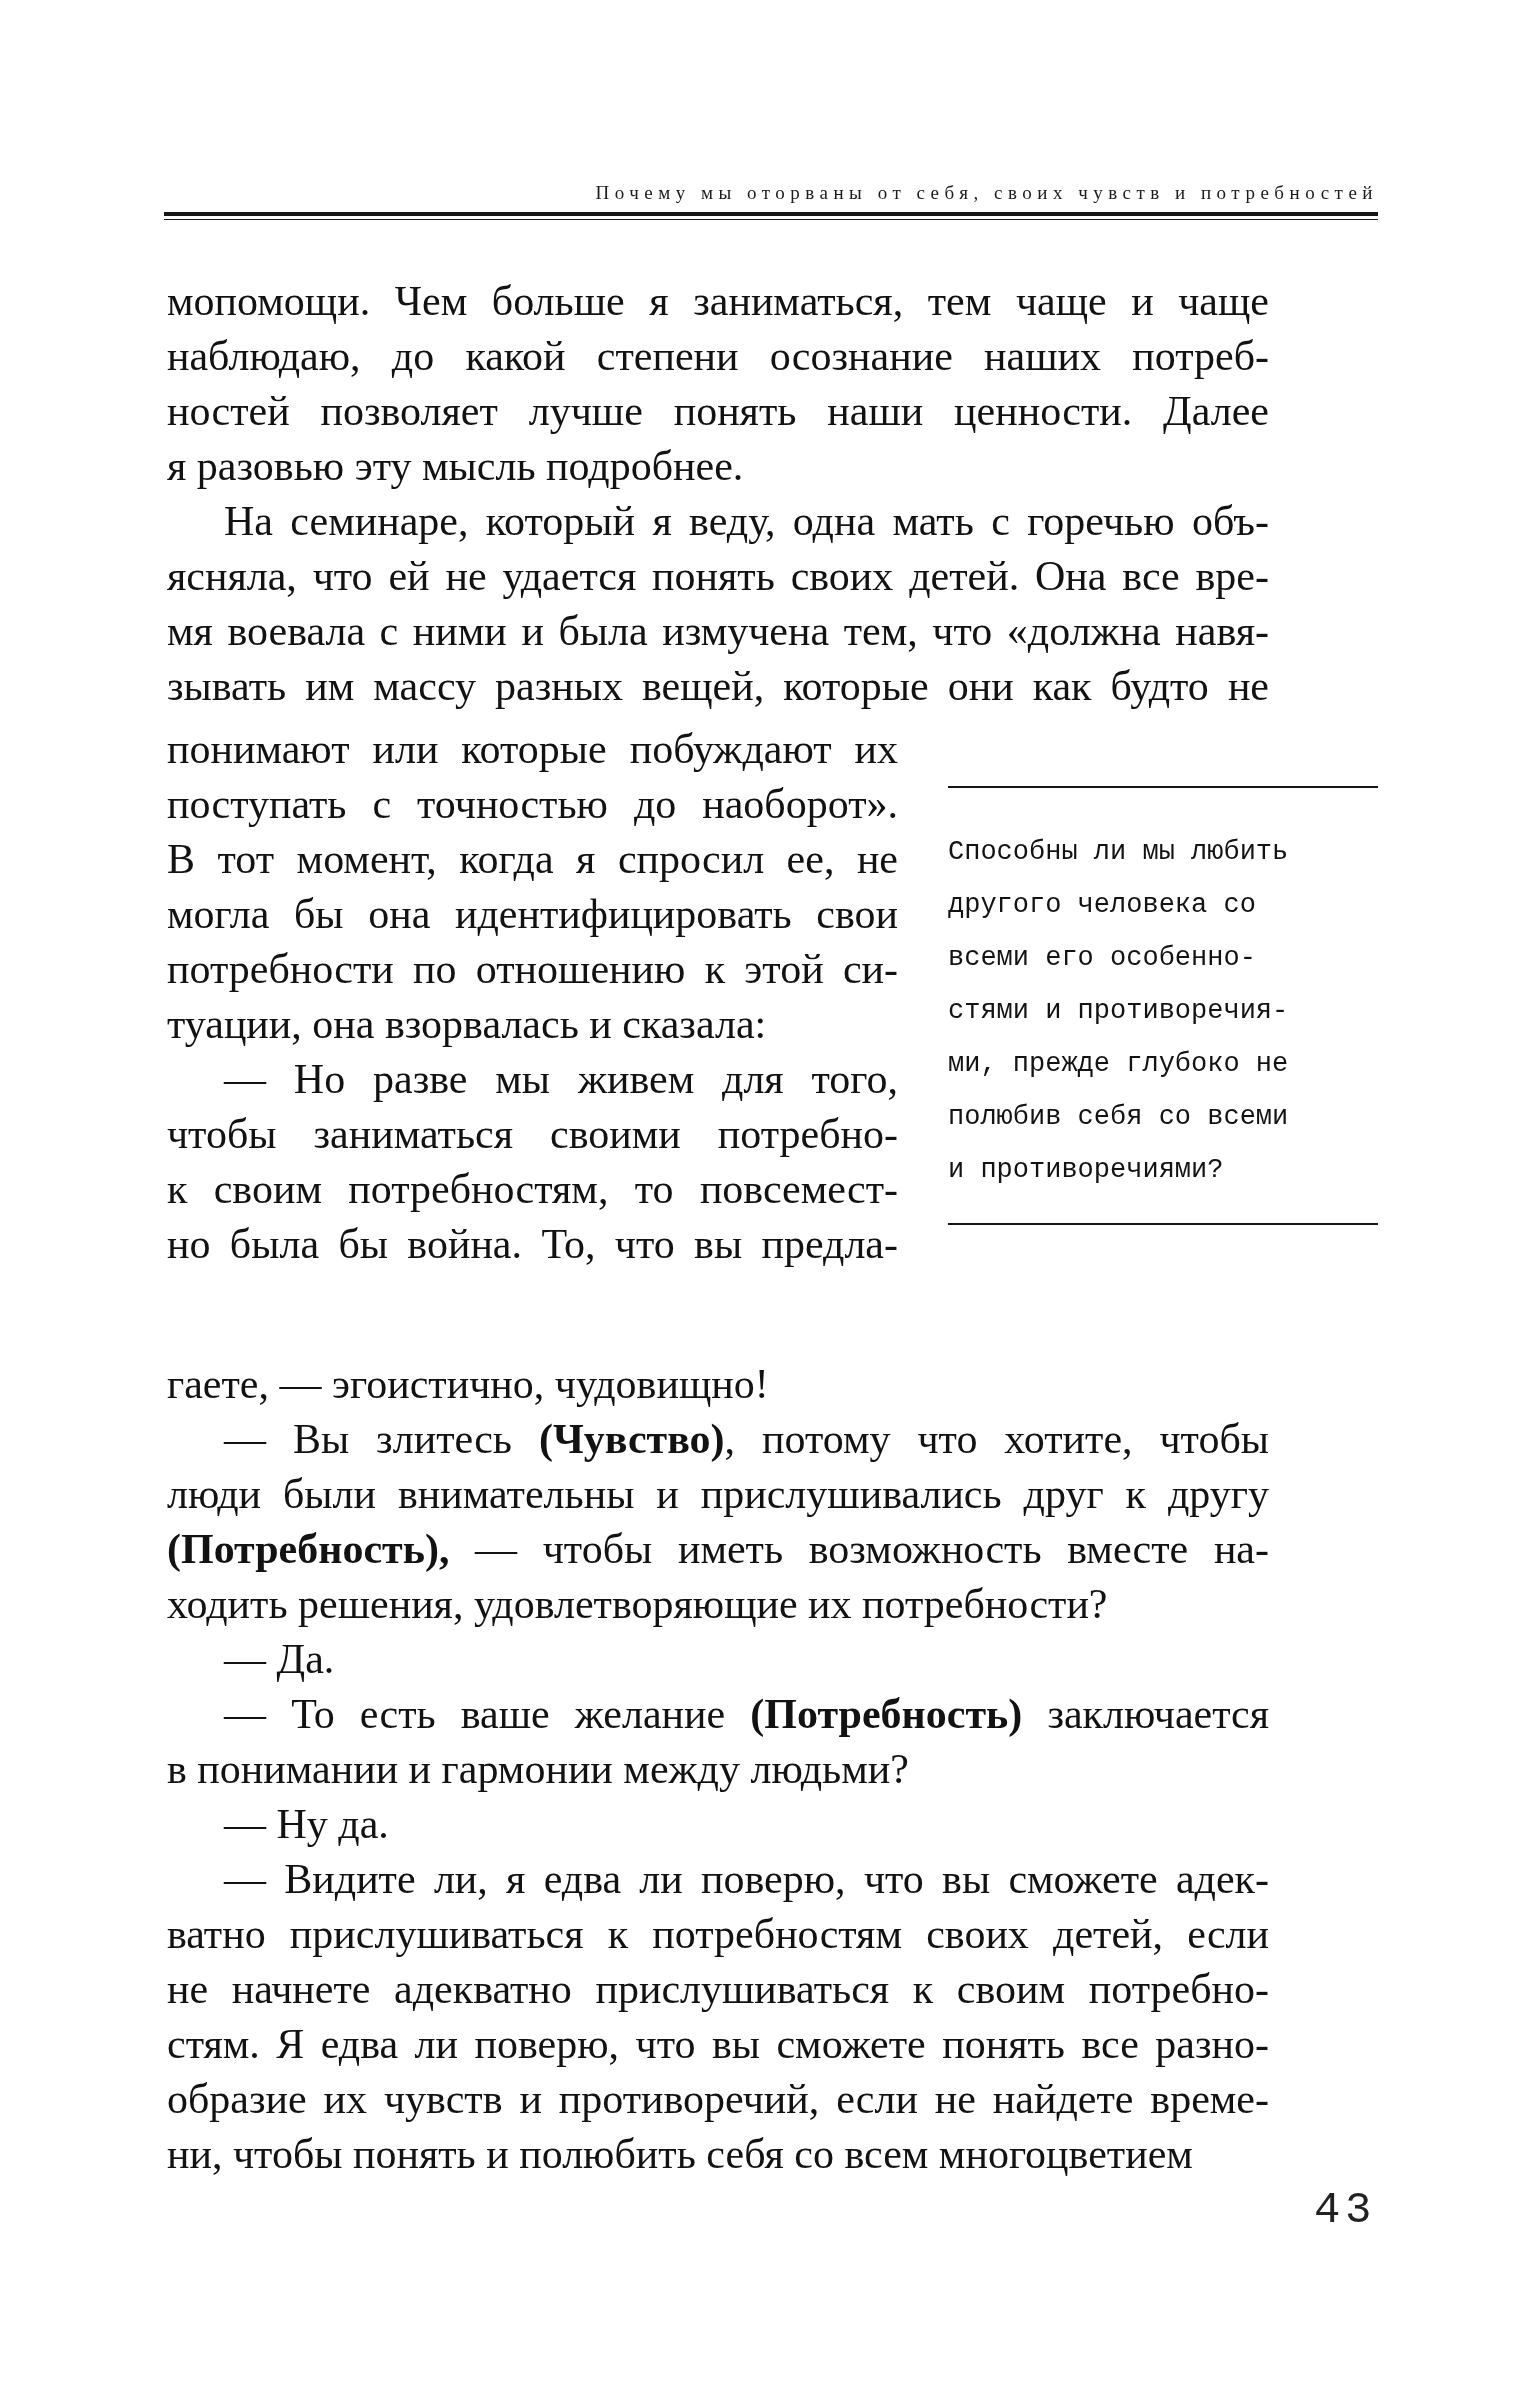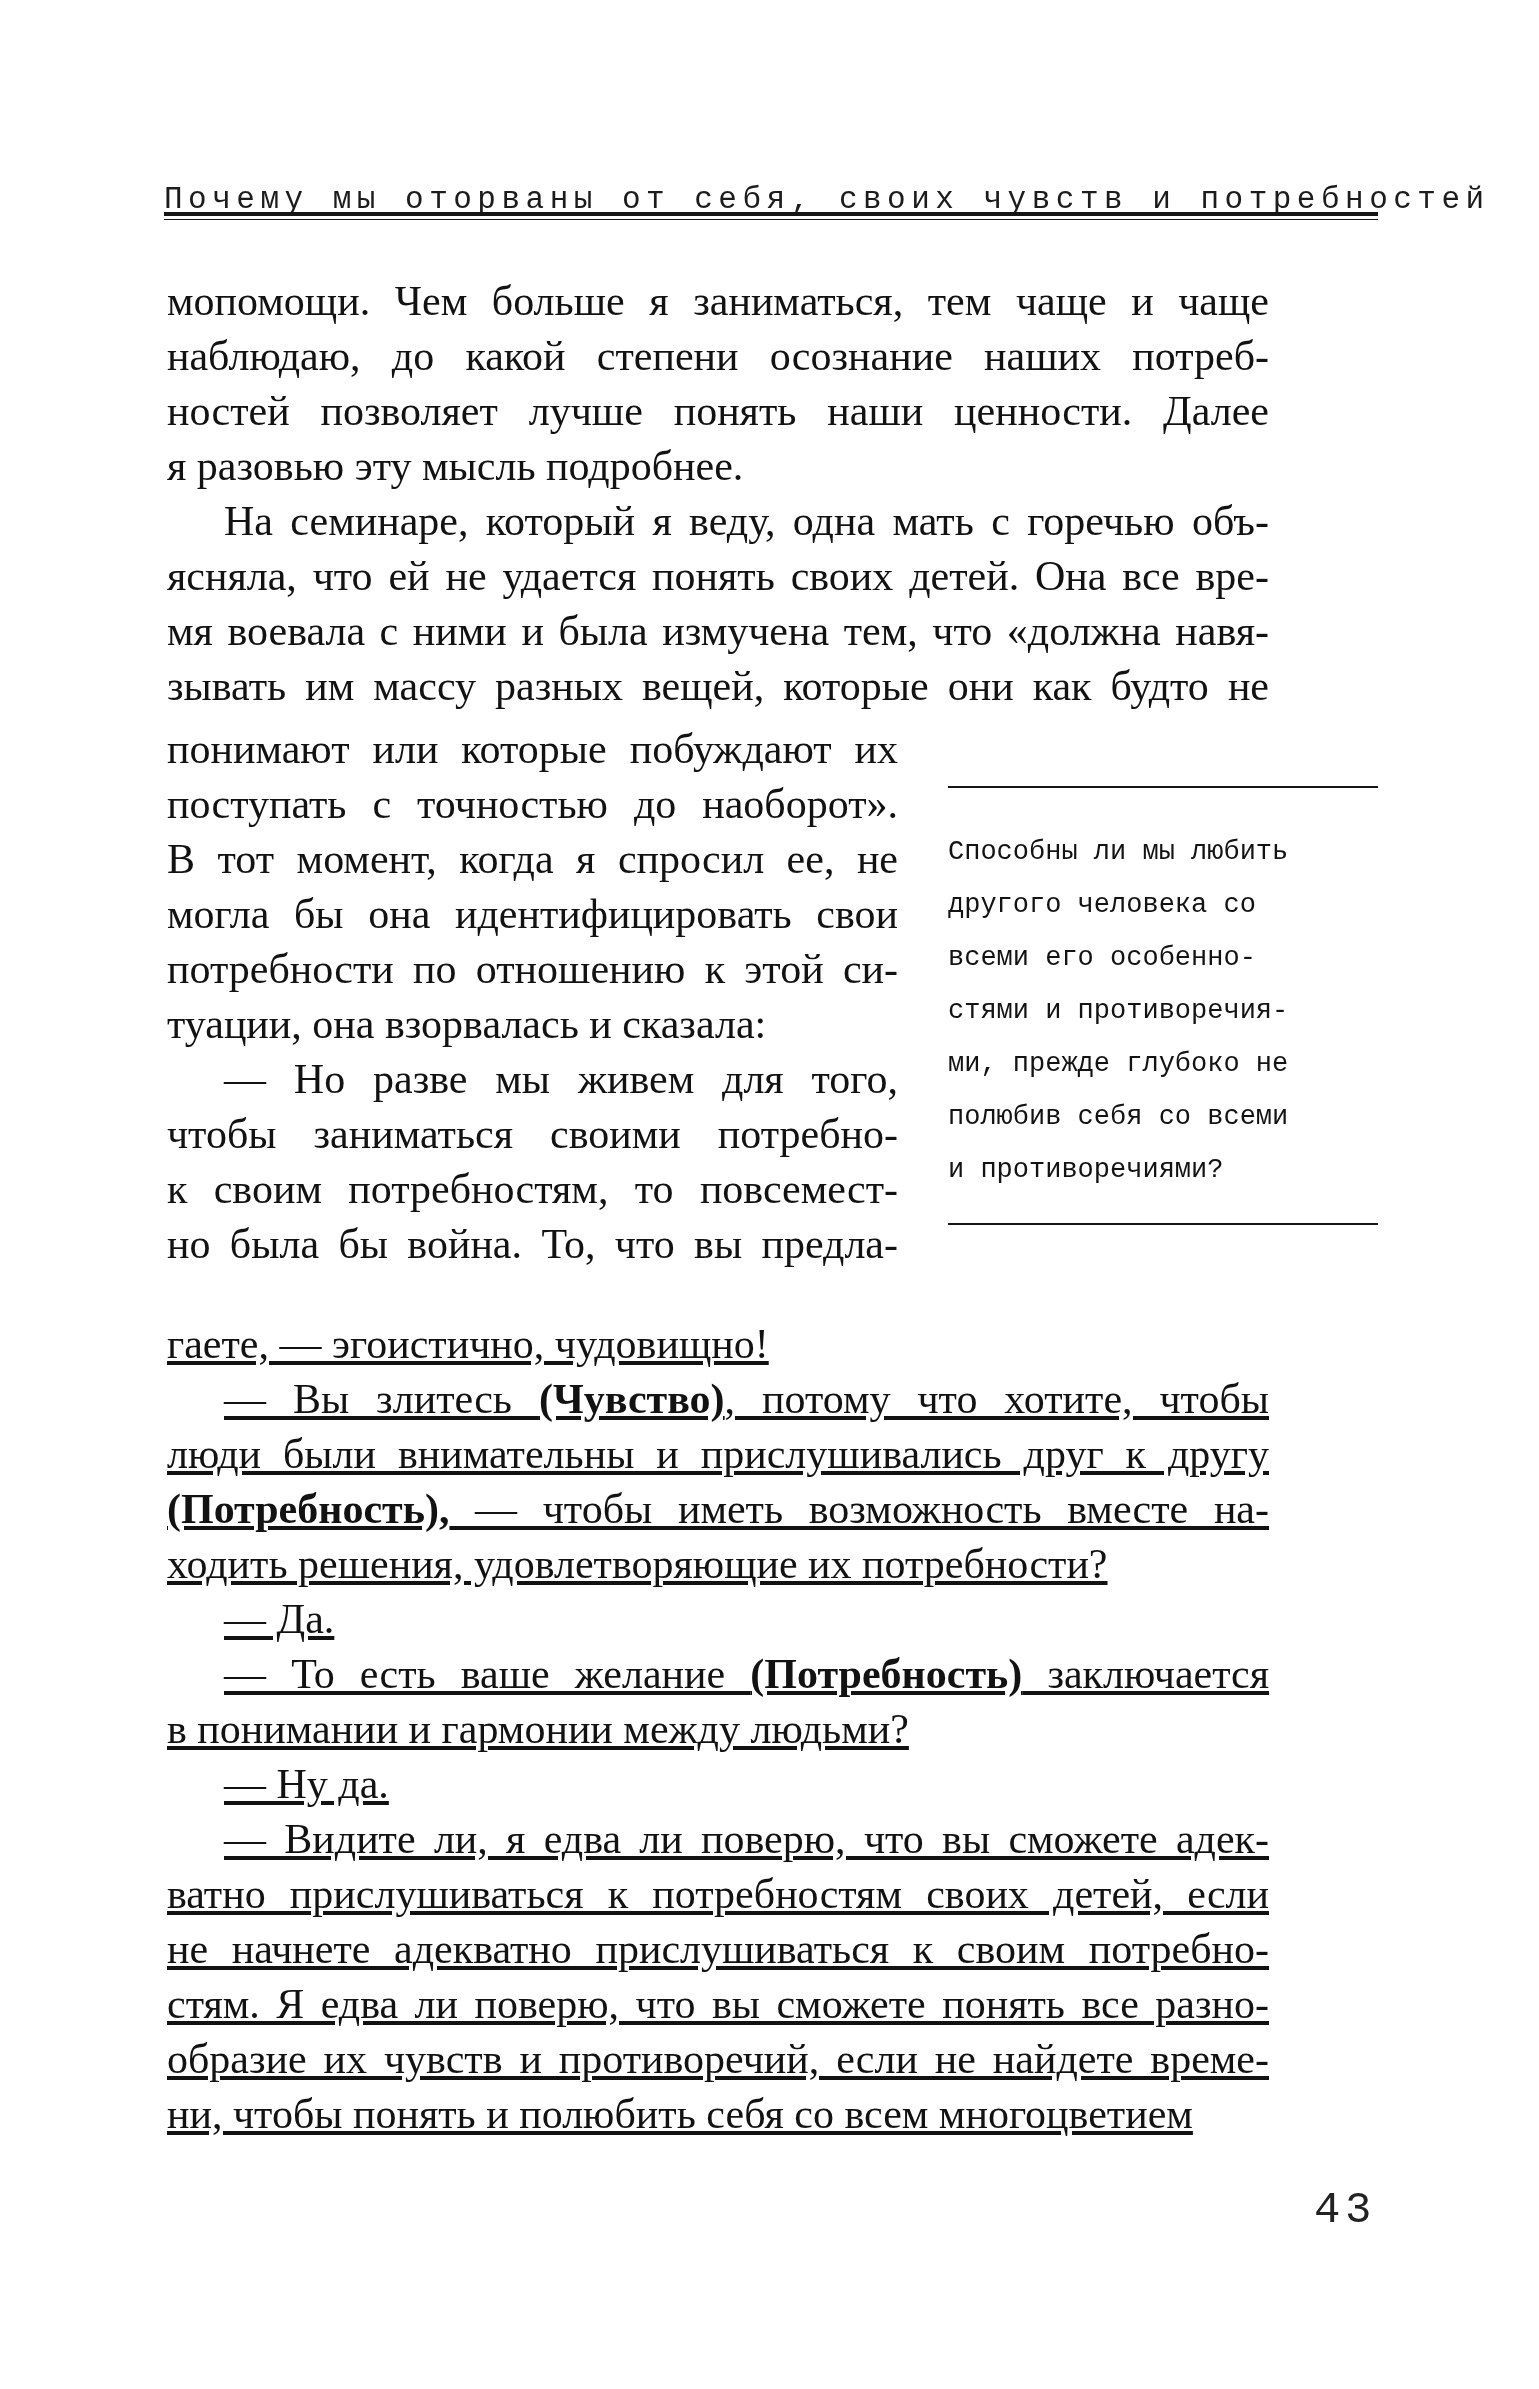--- a/index.html
+++ b/index.html
@@ -9,40 +9,40 @@
     width:1539px; height:2389px;
     margin:0 auto;
     background:#ffffff;
     color:#141414;
     font-family:"Liberation Serif", serif;
     overflow:hidden;
   }
   
   .running-header {
     position:absolute; left:164px; top:182px; width:1214px;
-    text-align:center;
-    font-family:Liberation Mono, monospace;
-    font-size:31px; letter-spacing:5.5px; white-space:nowrap;
+    text-align:right;
+    font-family:Liberation Serif, serif;
+    font-size:19px; letter-spacing:5.5px; white-space:nowrap;
     color:#1c1c1c;
   }
   .header-rule {
     position:absolute; left:164px; top:212px; width:1214px;
     height:2.7px;
     border-top:4.6px solid #161616;
     border-bottom:0.9px solid #161616;
   }
   
   .textblock {
     position:absolute;
     font-size:42px; line-height:55px;
     color:#121212;
   }
   .block-top    { left:167px; top:274px;  width:1102px; }
   .block-narrow { left:167px; top:722px;  width:731px;  }
-  .block-bottom { left:167px; top:1317px; width:1102px;text-decoration:underline; }
+  .block-bottom { left:167px; top:1357px; width:1102px; }
   .line { text-align:justify; text-align-last:left; }
   .line.just { text-align-last:justify; }
   .line.ind  { text-indent:57px; }
   .line b { font-weight:bold; }
   
   .sidebar-quote {
     position:absolute; left:948px; top:786px; width:430px;
     border-top:2.7px solid #161616;
     border-bottom:2.7px solid #161616;
     padding:38px 0 25.5px 0;

